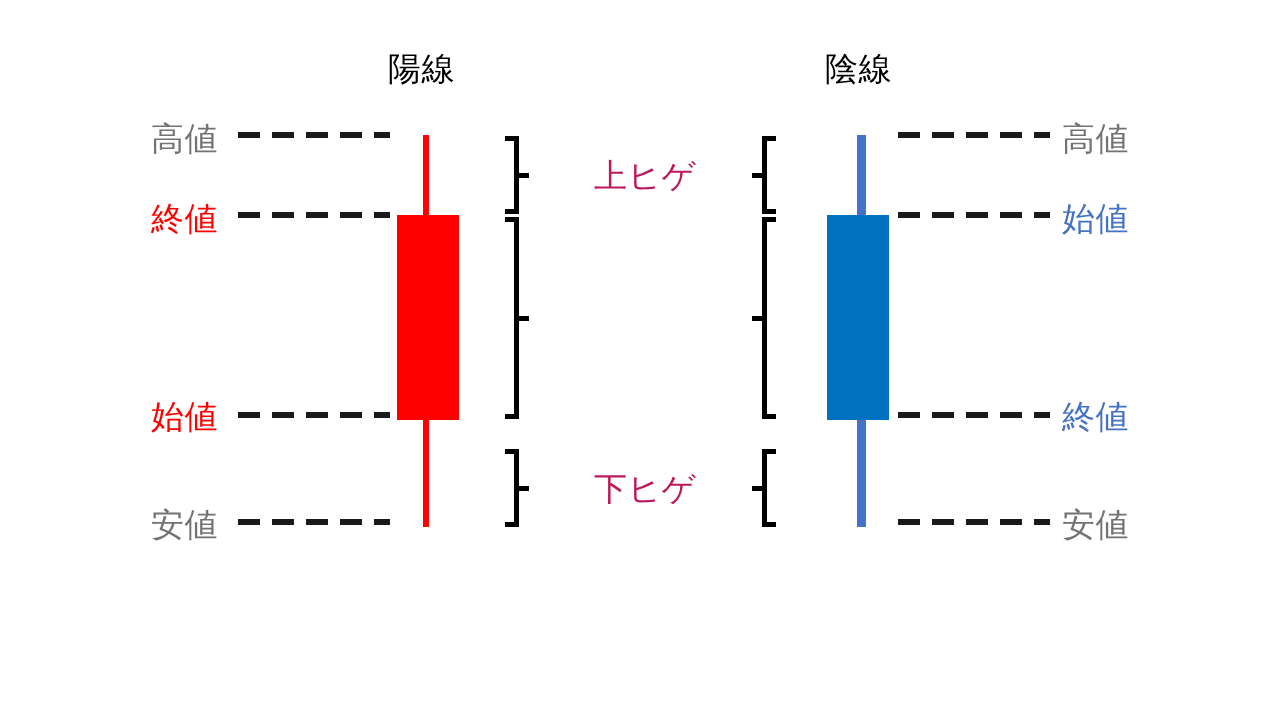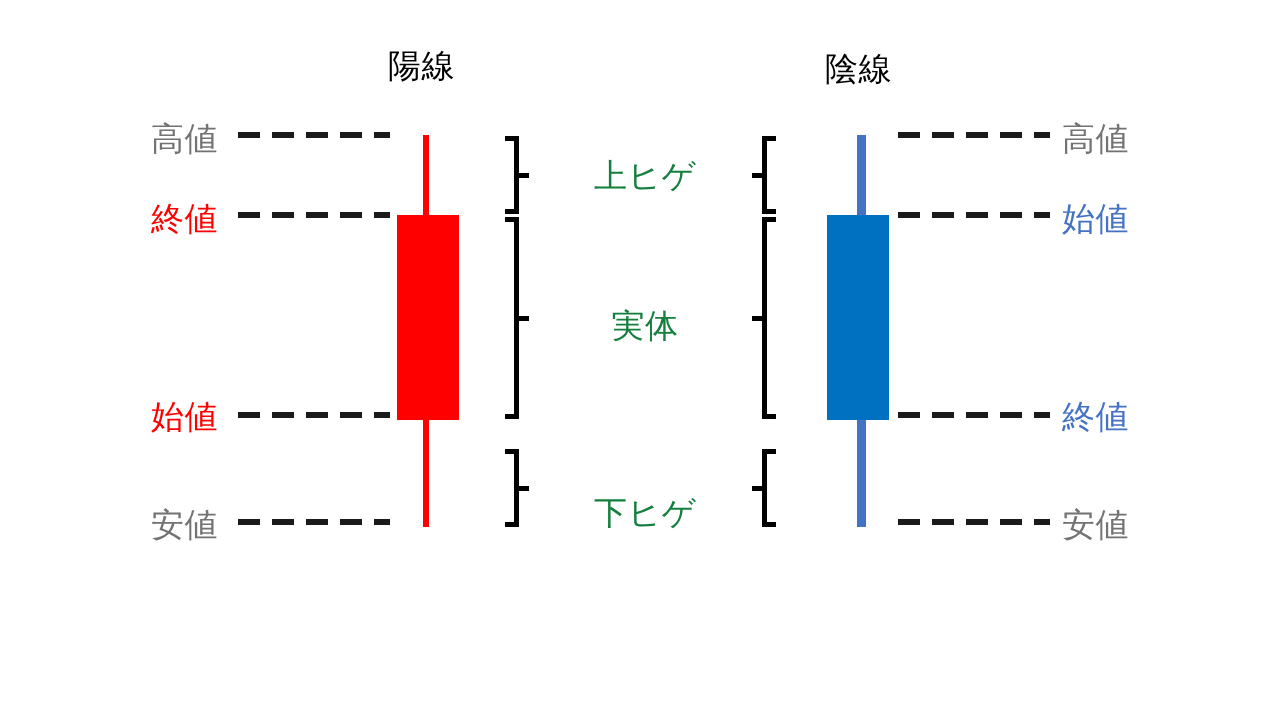--- a/index.html
+++ b/index.html
@@ -88,33 +88,33 @@
   
   .brace.lbrace .hook { right: 0; width: 13px; }
   .brace.lbrace .hook.top { top: 0; }
   .brace.lbrace .hook.bot { bottom: 0; }
   .brace.lbrace .nub { right: 14px; top: 50%; margin-top: -2.5px; }
   .brace.lbrace .stem { left: auto; right: 9px; }
 
   
   .part-label {
     font-size: 33px;
-    color: #15803d;
+    color: #be185d;
     line-height: 1;
     white-space: nowrap;
     text-align: center;
     letter-spacing: 0.5px;
   }
 </style>
 </head>
 <body>
 
 <div id="diagram">
 
-  <div class="abs chart-title" style="left:388px; top:52px;font-family:Liberation Mono, monospace;">陽線</div>
+  <div class="abs chart-title" style="left:388px; top:52px;">陽線</div>
 
   <div class="abs chart-title" style="left:825px; top:52px;">陰線</div>
 
   <div class="abs level-label left c-black" style="left:58px; top:122px; width:160px;">高値</div>
   <div class="abs leader" style="left:238px; top:132px; width:152px;"></div>
 
   <div class="abs level-label left c-red" style="left:58px; top:202px; width:160px;">終値</div>
   <div class="abs leader" style="left:238px; top:212px; width:152px;"></div>
 
   <div class="abs level-label left c-red" style="left:58px; top:400px; width:160px;">始値</div>
@@ -142,23 +142,22 @@
 
   <div class="brace rbrace" style="left:505px; top:449px; width:26px; height:78px;">
     <div class="stem"></div>
     <div class="hook top"></div>
     <div class="hook bot"></div>
     <div class="nub"></div>
   </div>
 
   <div class="abs part-label" style="left:570px; top:159px; width:150px;">上ヒゲ</div>
 
-  <div class="abs part-label" style="left:570px; top:309px; width:150px;">実体</div>
 
-  <div class="abs part-label" style="left:570px; top:472px; width:150px;margin-top:24px;">下ヒゲ</div>
+  <div class="abs part-label" style="left:570px; top:472px; width:150px;">下ヒゲ</div>
 
   <div class="brace lbrace" style="left:750px; top:136px; width:26px; height:78px;">
     <div class="stem"></div>
     <div class="hook top"></div>
     <div class="hook bot"></div>
     <div class="nub"></div>
   </div>
 
   <div class="brace lbrace" style="left:750px; top:217px; width:26px; height:202px;">
     <div class="stem"></div>

